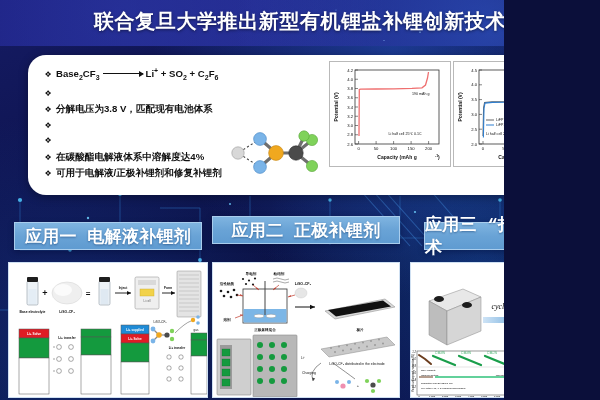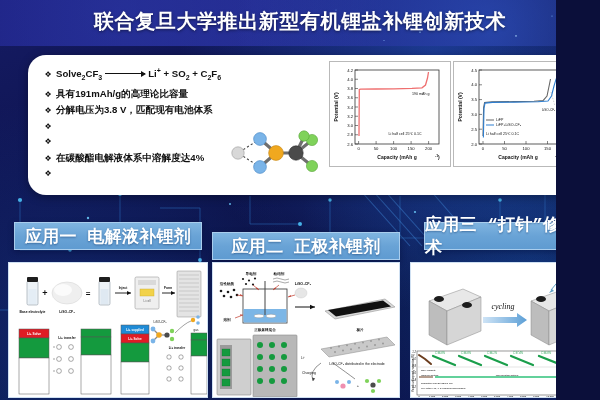--- a/index.html
+++ b/index.html
@@ -2,21 +2,21 @@
 <html lang="zh"><head>
 <meta charset="utf-8">
 <style>
   html, body {
     margin: 0;
     padding: 0;
     background: #0b0f3a;
   }
   #poster {
     position: relative;
-    width: 556px;
+    width: 504px;
     height: 400px;
     overflow: hidden;
     font-family: "Liberation Sans", "DejaVu Sans", sans-serif;
     background:
       radial-gradient(circle at 78% 14%, rgba(40,90,200,0.55) 0%, rgba(10,16,60,0) 46%),
       radial-gradient(circle at 96% 62%, rgba(30,120,220,0.30) 0%, rgba(10,16,60,0) 40%),
       radial-gradient(circle at 12% 92%, rgba(30,90,190,0.30) 0%, rgba(10,16,60,0) 44%),
       linear-gradient(160deg, #151b63 0%, #0e1450 35%, #0a1142 70%, #0c1550 100%);
   }
 
@@ -139,21 +139,21 @@
     justify-content: center;
     color: #ffffff;
     font-size: 17px;
     font-weight: bold;
     letter-spacing: 0.3px;
     text-shadow: 0 1px 2px rgba(0,40,90,0.45);
     box-shadow: 0 2px 6px rgba(0,10,50,0.45);
     font-family: Liberation Mono, monospace;
   }
   #app1-header { left: 14px;  top: 222px; width: 186px; }
-  #app2-header { left: 212px; top: 232px; width: 186px; }
+  #app2-header { left: 212px; top: 216px; width: 186px; }
   #app3-header { left: 424px; top: 222px; width: 186px; }
 
   .app-body {
     position: absolute;
     background: #ffffff;
     border: 1px solid #cfe0f2;
     overflow: hidden;
   }
   #app1-body { left: 8px;   top: 262px; width: 198px; height: 134px; }
   #app2-body { left: 212px; top: 262px; width: 186px; height: 134px; }
@@ -228,44 +228,44 @@
     </g>
   </svg>
 
   <div class="top-card">
 
     <div class="bullets">
 
       <div class="bullet-row">
         <span class="bullet-mark">❖</span>
         <span class="bullet-text">
-          <span>Solve</span><sub>2</sub><span>CF</span><sub>3</sub><span class="rxn-arrow"></span>Li<sup>+</sup> + SO<sub>2</sub> + C<sub>2</sub>F<sub>6</sub>
+          <span>Base</span><sub>2</sub><span>CF</span><sub>3</sub><span class="rxn-arrow"></span>Li<sup>+</sup> + SO<sub>2</sub> + C<sub>2</sub>F<sub>6</sub>
         </span>
       </div>
 
       <div class="bullet-row">
         <span class="bullet-mark">❖</span>
-        <span class="bullet-text">具有191mAh/g的高理论比容量</span>
       </div>
       <div class="bullet-row">
         <span class="bullet-mark">❖</span>
         <span class="bullet-text">分解电压为3.8 V，匹配现有电池体系</span>
       </div>
       <div class="bullet-row">
         <span class="bullet-mark">❖</span>
       </div>
       <div class="bullet-row">
         <span class="bullet-mark">❖</span>
       </div>
       <div class="bullet-row">
         <span class="bullet-mark">❖</span>
         <span class="bullet-text">在碳酸酯电解液体系中溶解度达4%</span>
       </div>
       <div class="bullet-row">
         <span class="bullet-mark">❖</span>
+        <span class="bullet-text">可用于电解液/正极补锂剂和修复补锂剂</span>
       </div>
     </div>
 
     <svg class="molecule" viewBox="0 0 100 52">
       <g stroke="#6f6f6f" stroke-width="3.2" stroke-linecap="round">
         <line x1="52" y1="26" x2="72" y2="26"></line>
         <line x1="52" y1="26" x2="36" y2="12"></line>
         <line x1="52" y1="26" x2="36" y2="40"></line>
         <line x1="72" y1="26" x2="88" y2="13"></line>
         <line x1="72" y1="26" x2="88" y2="39"></line>

